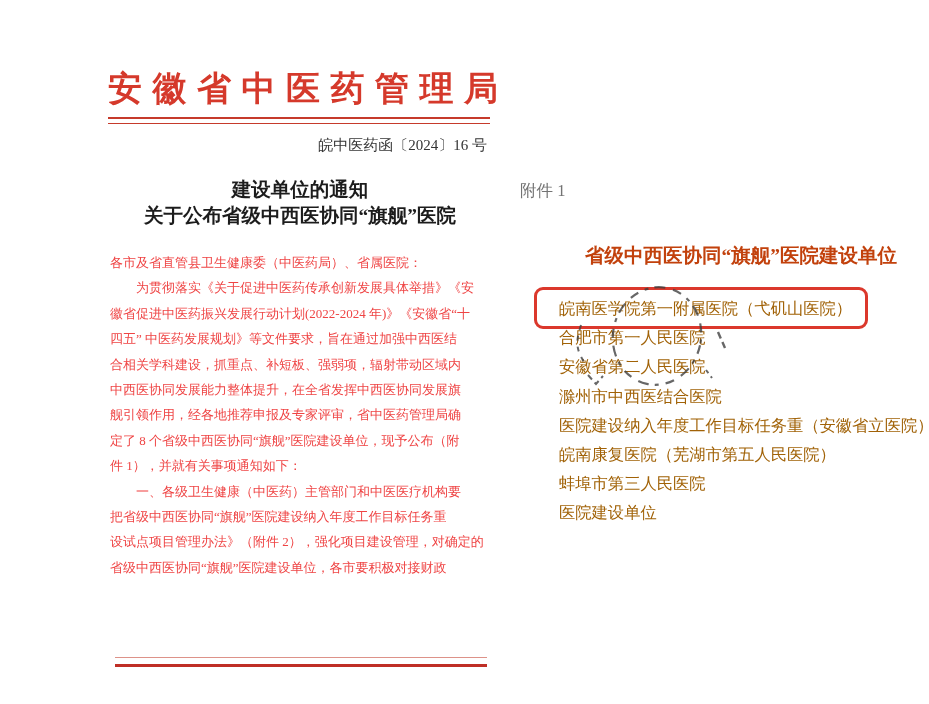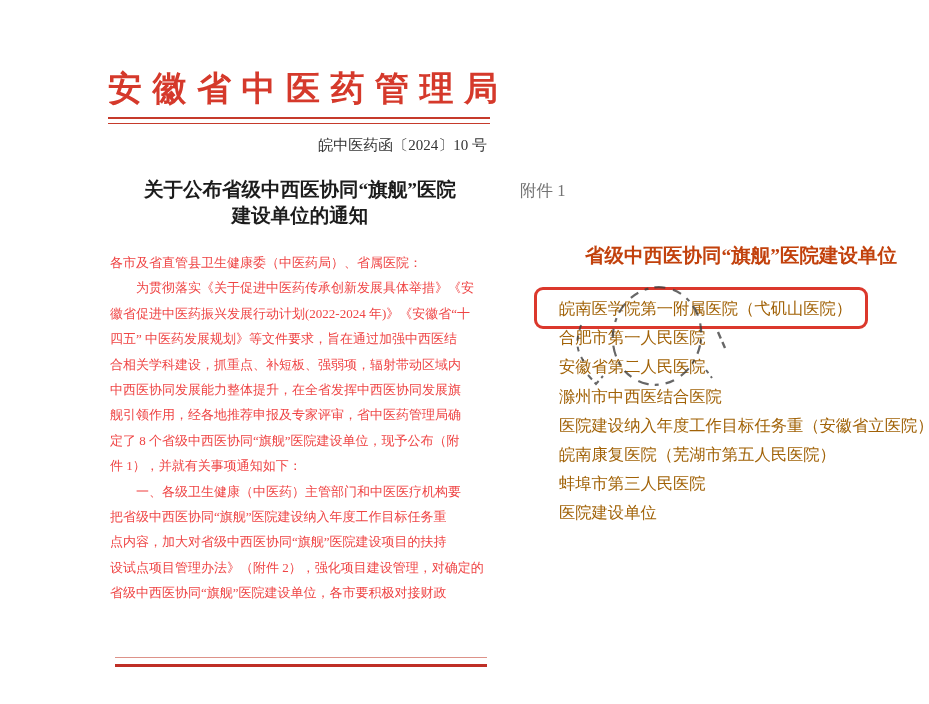--- a/index.html
+++ b/index.html
@@ -67,40 +67,39 @@
 </style>
 </head>
 <body>
 
 <div id="canvas">
 
   <div class="agency-header">安 徽 省 中 医 药 管 理 局</div>
 
   <div class="rule-top"></div>
 
-  <div class="doc-number">皖中医药函〔2024〕10 号</div>
+  <div class="doc-number">皖中医药函〔2024〕16 号</div>
 
   <div class="notice-title">
+    <div>建设单位的通知</div>
     <div>关于公布省级中西医协同“旗舰”医院</div>
-    <div>建设单位的通知</div>
   </div>
 
   <div class="body-text">
     <div class="bline">各市及省直管县卫生健康委（中医药局）、省属医院：</div>
     <div class="bline">　　为贯彻落实《关于促进中医药传承创新发展具体举措》《安</div>
     <div class="bline">徽省促进中医药振兴发展行动计划(2022-2024 年)》《安徽省“十</div>
     <div class="bline">四五” 中医药发展规划》等文件要求，旨在通过加强中西医结</div>
     <div class="bline">合相关学科建设，抓重点、补短板、强弱项，辐射带动区域内</div>
     <div class="bline">中西医协同发展能力整体提升，在全省发挥中西医协同发展旗</div>
     <div class="bline">舰引领作用，经各地推荐申报及专家评审，省中医药管理局确</div>
     <div class="bline">定了 8 个省级中西医协同“旗舰”医院建设单位，现予公布（附</div>
     <div class="bline">件 1），并就有关事项通知如下：</div>
     <div class="bline">　　一、各级卫生健康（中医药）主管部门和中医医疗机构要</div>
     <div class="bline">把省级中西医协同“旗舰”医院建设纳入年度工作目标任务重</div>
-    <div class="bline">点内容，加大对省级中西医协同“旗舰”医院建设项目的扶持</div>
     <div class="bline">设试点项目管理办法》（附件 2），强化项目建设管理，对确定的</div>
     <div class="bline">省级中西医协同“旗舰”医院建设单位，各市要积极对接财政</div>
   </div>
 
   <div class="rule-bottom"></div>
 
   <div class="attachment-label">附件 1</div>
 
   <div class="attachment-title">省级中西医协同“旗舰”医院建设单位</div>
 

